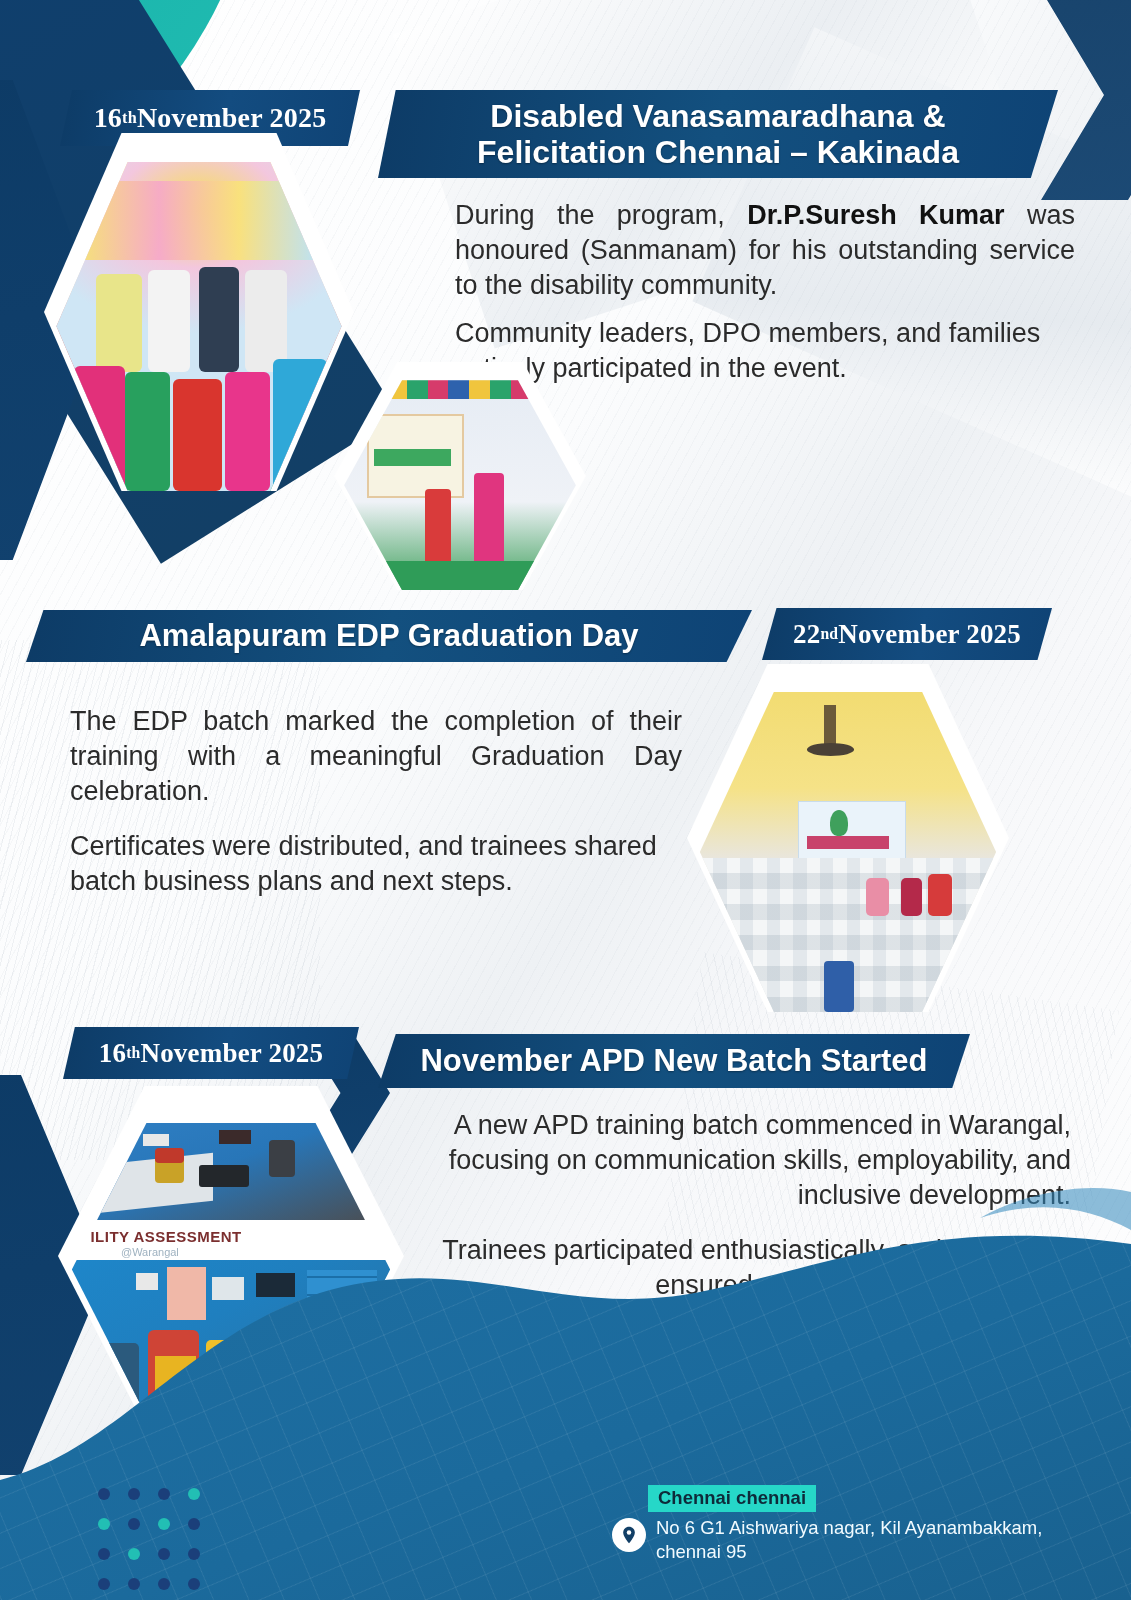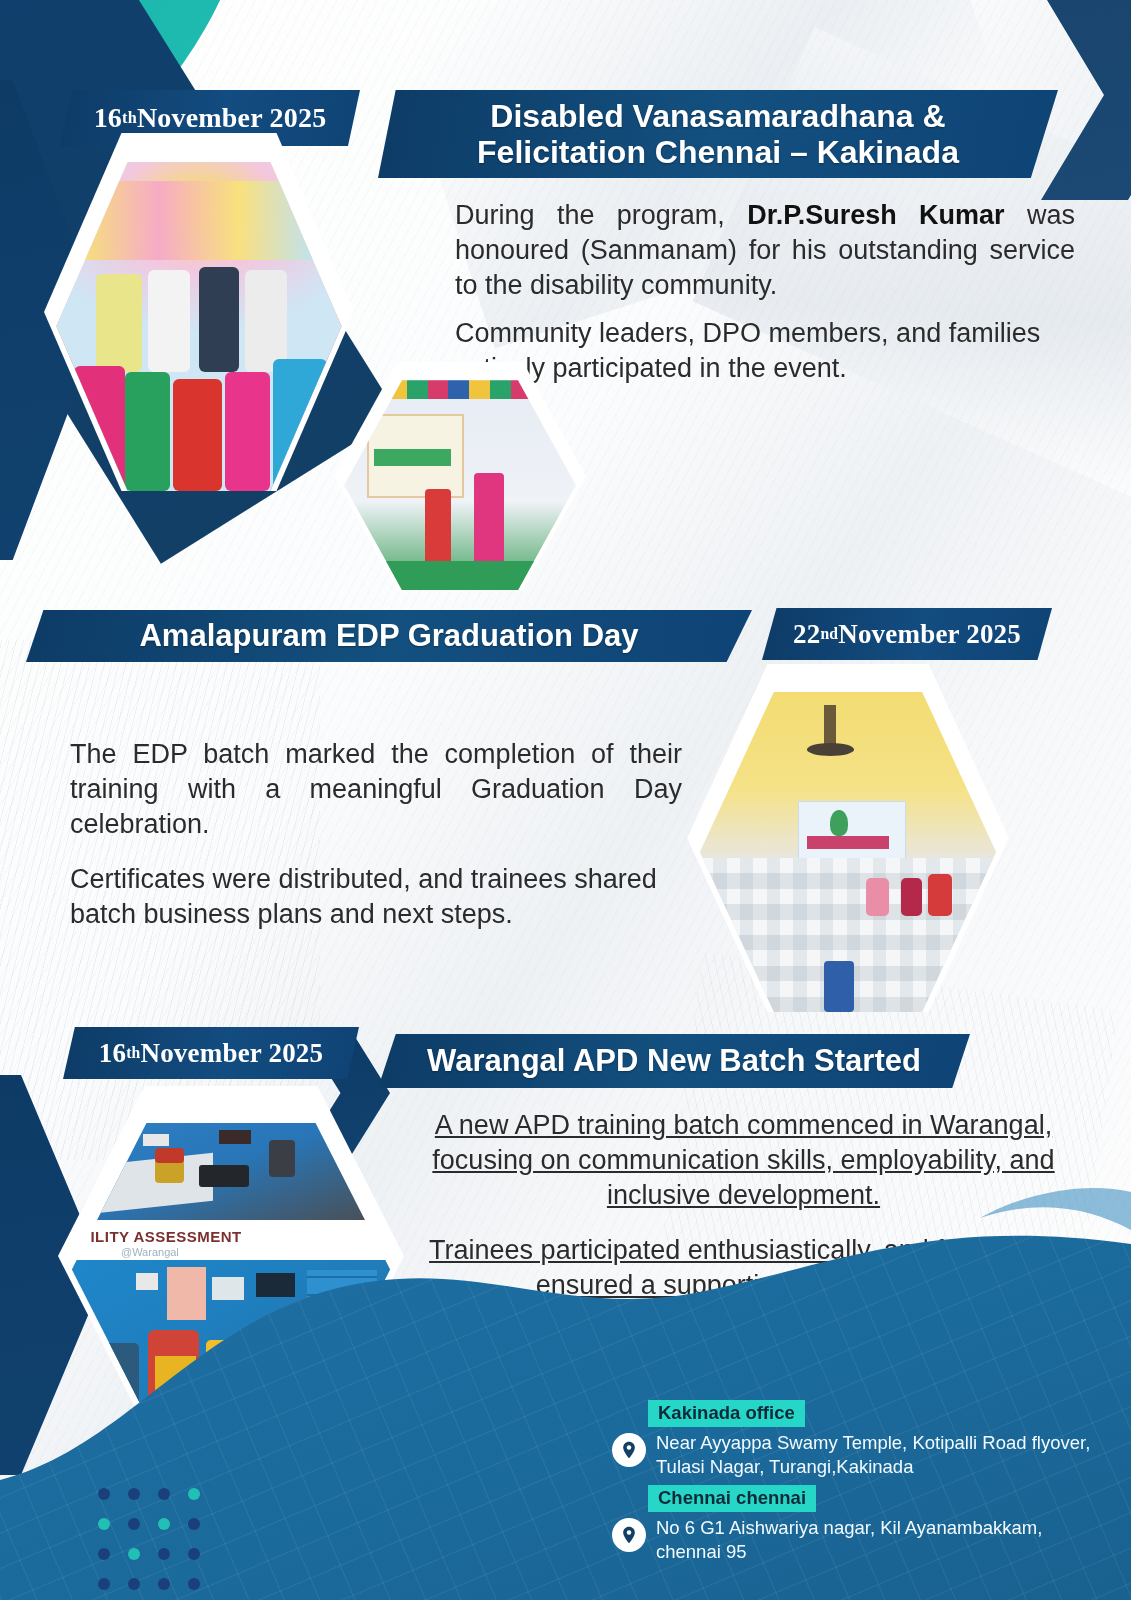--- a/index.html
+++ b/index.html
@@ -256,21 +256,21 @@
   </div>
 
   <div class="date-badge" style="left:762px;top:608px;width:290px;height:52px;font-size:27px;
               -webkit-clip-path:polygon(5% 0,100% 0,95% 100%,0 100%);
               clip-path:polygon(5% 0,100% 0,95% 100%,0 100%);">
     <span>22</span>
       <sup>nd</sup>
       <span> November 2025</span>
   </div>
 
-  <div class="body-text" style="left:70px;top:737px;width:612px;">
+  <div class="body-text" style="left:70px;top:704px;width:612px;">
     <p>The EDP batch marked the completion of their training with a meaningful Graduation Day celebration.</p>
     <p style="text-align:left;margin-top:20px;">Certificates were distributed, and trainees shared batch business plans and next steps.</p>
   </div>
 
   <div class="hex" style="left:687px;top:664px;width:322px;height:348px;">
     <div class="hex-inner">
       <div class="ph" style="background:linear-gradient(180deg,#f2dc72 0%,#f5e287 30%,#e9e6dd 52%,#dfe3e6 100%);">
         <div style="position:absolute;left:42%;top:4%;width:4%;height:14%;background:#6b5a3a;"></div>
         <div style="position:absolute;left:36%;top:16%;width:16%;height:4%;background:#4a4136;border-radius:50%;"></div>
         <div style="position:absolute;left:33%;top:34%;width:36%;height:18%;background:#eaf3fa;border:1px solid #c9dceb;"></div>
@@ -295,24 +295,24 @@
               -webkit-clip-path:polygon(4% 0,100% 0,96% 100%,0 100%);
               clip-path:polygon(4% 0,100% 0,96% 100%,0 100%);">
     <span>16</span>
       <sup>th</sup>
       <span> November 2025</span>
   </div>
 
   <div class="title-banner" style="left:378px;top:1034px;width:592px;height:54px;font-size:31px;
               -webkit-clip-path:polygon(3% 0,100% 0,97% 100%,0 100%);
               clip-path:polygon(3% 0,100% 0,97% 100%,0 100%);">
-    <div>Warangal APD New Batch Started</div>
-  </div>
-
-  <div class="body-text" style="left:416px;top:1108px;width:655px;text-align:center;text-decoration:underline;">
+    <div>November APD New Batch Started</div>
+  </div>
+
+  <div class="body-text" style="left:416px;top:1108px;width:655px;text-align:right;">
     <p>A new APD training batch commenced in Warangal, focusing on communication skills, employability, and inclusive development.</p>
     <p style="margin-top:20px;">Trainees participated enthusiastically, and facilitators ensured a supportive environment.</p>
   </div>
 
   <div class="hex" style="left:58px;top:1086px;width:346px;height:340px;">
     <div class="hex-inner">
       <div class="ph" style="background:#ffffff;">
 
         <div style="position:absolute;left:4%;top:3%;width:92%;height:31%;
                     background:linear-gradient(160deg,#2f7fc4 0%,#2876b8 45%,#4a4f55 100%);">
@@ -398,35 +398,20 @@
     <span style="background:#1b3f7a"></span>
       <span style="background:#22bfb4"></span>
       <span style="background:#1b3f7a"></span>
       <span style="background:#1b3f7a"></span>
     <span style="background:#1b3f7a"></span>
       <span style="background:#1b3f7a"></span>
       <span style="background:#1b3f7a"></span>
       <span style="background:#1b3f7a"></span>
   </div>
 
-  <div class="office-block" style="left:612px;top:1400px;width:500px;">
-    <span class="office-tag">Kakinada office</span>
-    <div class="office-row">
-      <span class="pin">
-        <svg width="20" height="20" viewBox="0 0 24 24" aria-hidden="true">
-          <path d="M12 2C8.1 2 5 5.1 5 9c0 5.2 7 13 7 13s7-7.8 7-13c0-3.9-3.1-7-7-7z" fill="#123f66"></path>
-          <circle cx="12" cy="9" r="2.7" fill="#ffffff"></circle>
-        </svg>
-      </span>
-      <div class="office-addr">
-        <div>Near Ayyappa Swamy Temple, Kotipalli Road flyover,</div>
-        <div>Tulasi Nagar, Turangi,Kakinada</div>
-      </div>
-    </div>
-  </div>
 
   <div class="office-block" style="left:612px;top:1485px;width:500px;">
     <span class="office-tag">Chennai chennai</span>
     <div class="office-row">
       <span class="pin">
         <svg width="20" height="20" viewBox="0 0 24 24" aria-hidden="true">
           <path d="M12 2C8.1 2 5 5.1 5 9c0 5.2 7 13 7 13s7-7.8 7-13c0-3.9-3.1-7-7-7z" fill="#123f66"></path>
           <circle cx="12" cy="9" r="2.7" fill="#ffffff"></circle>
         </svg>
       </span>

